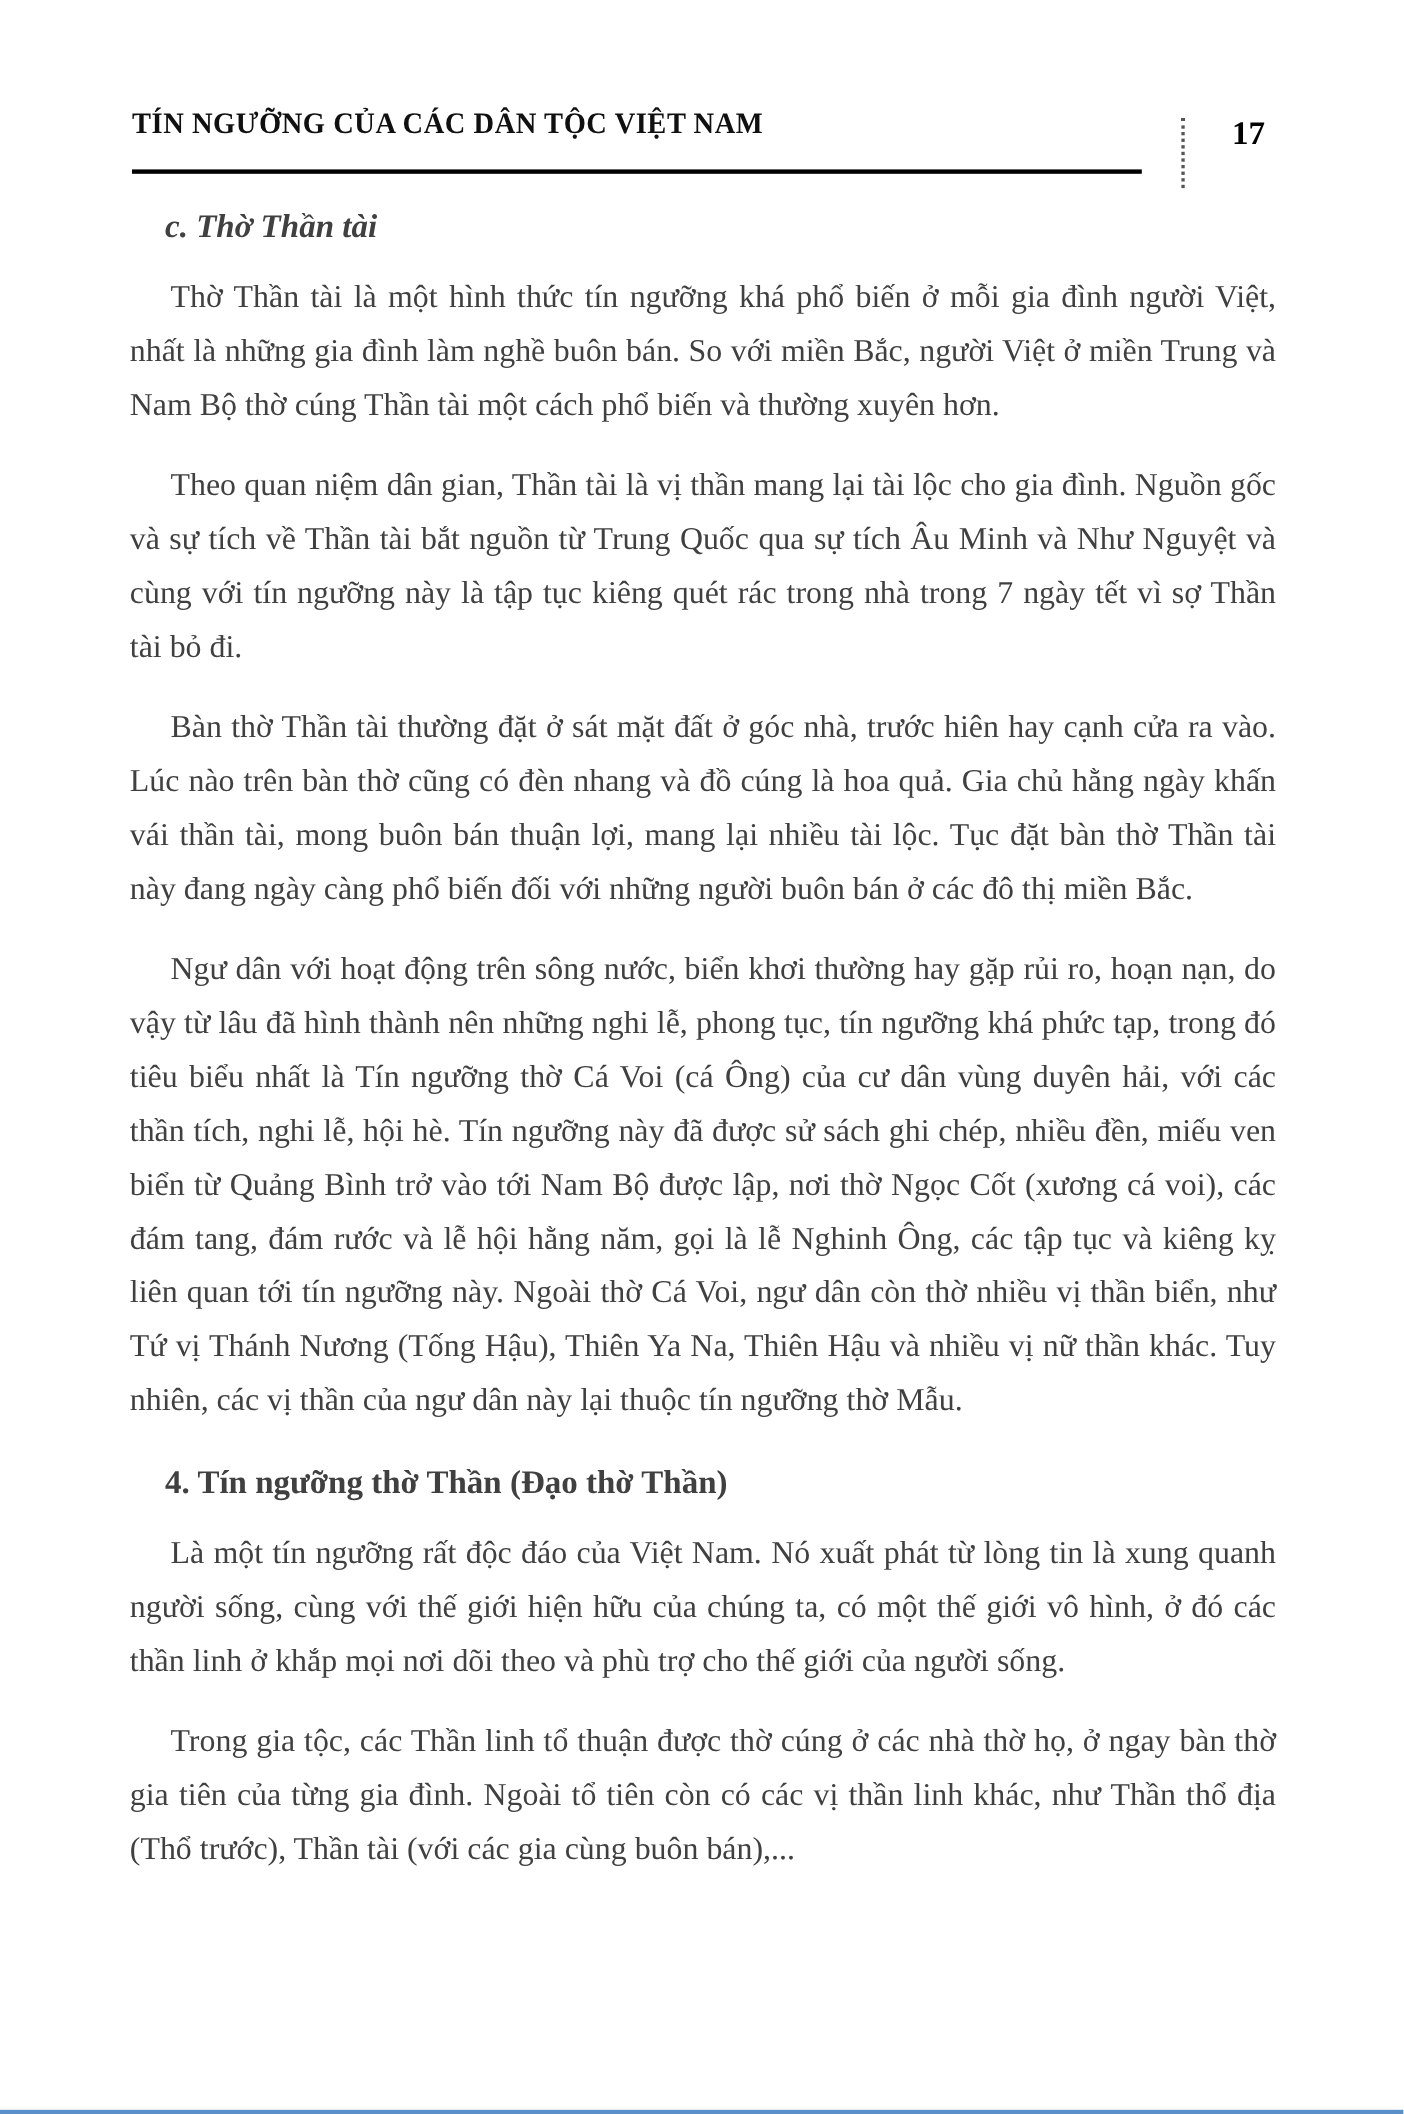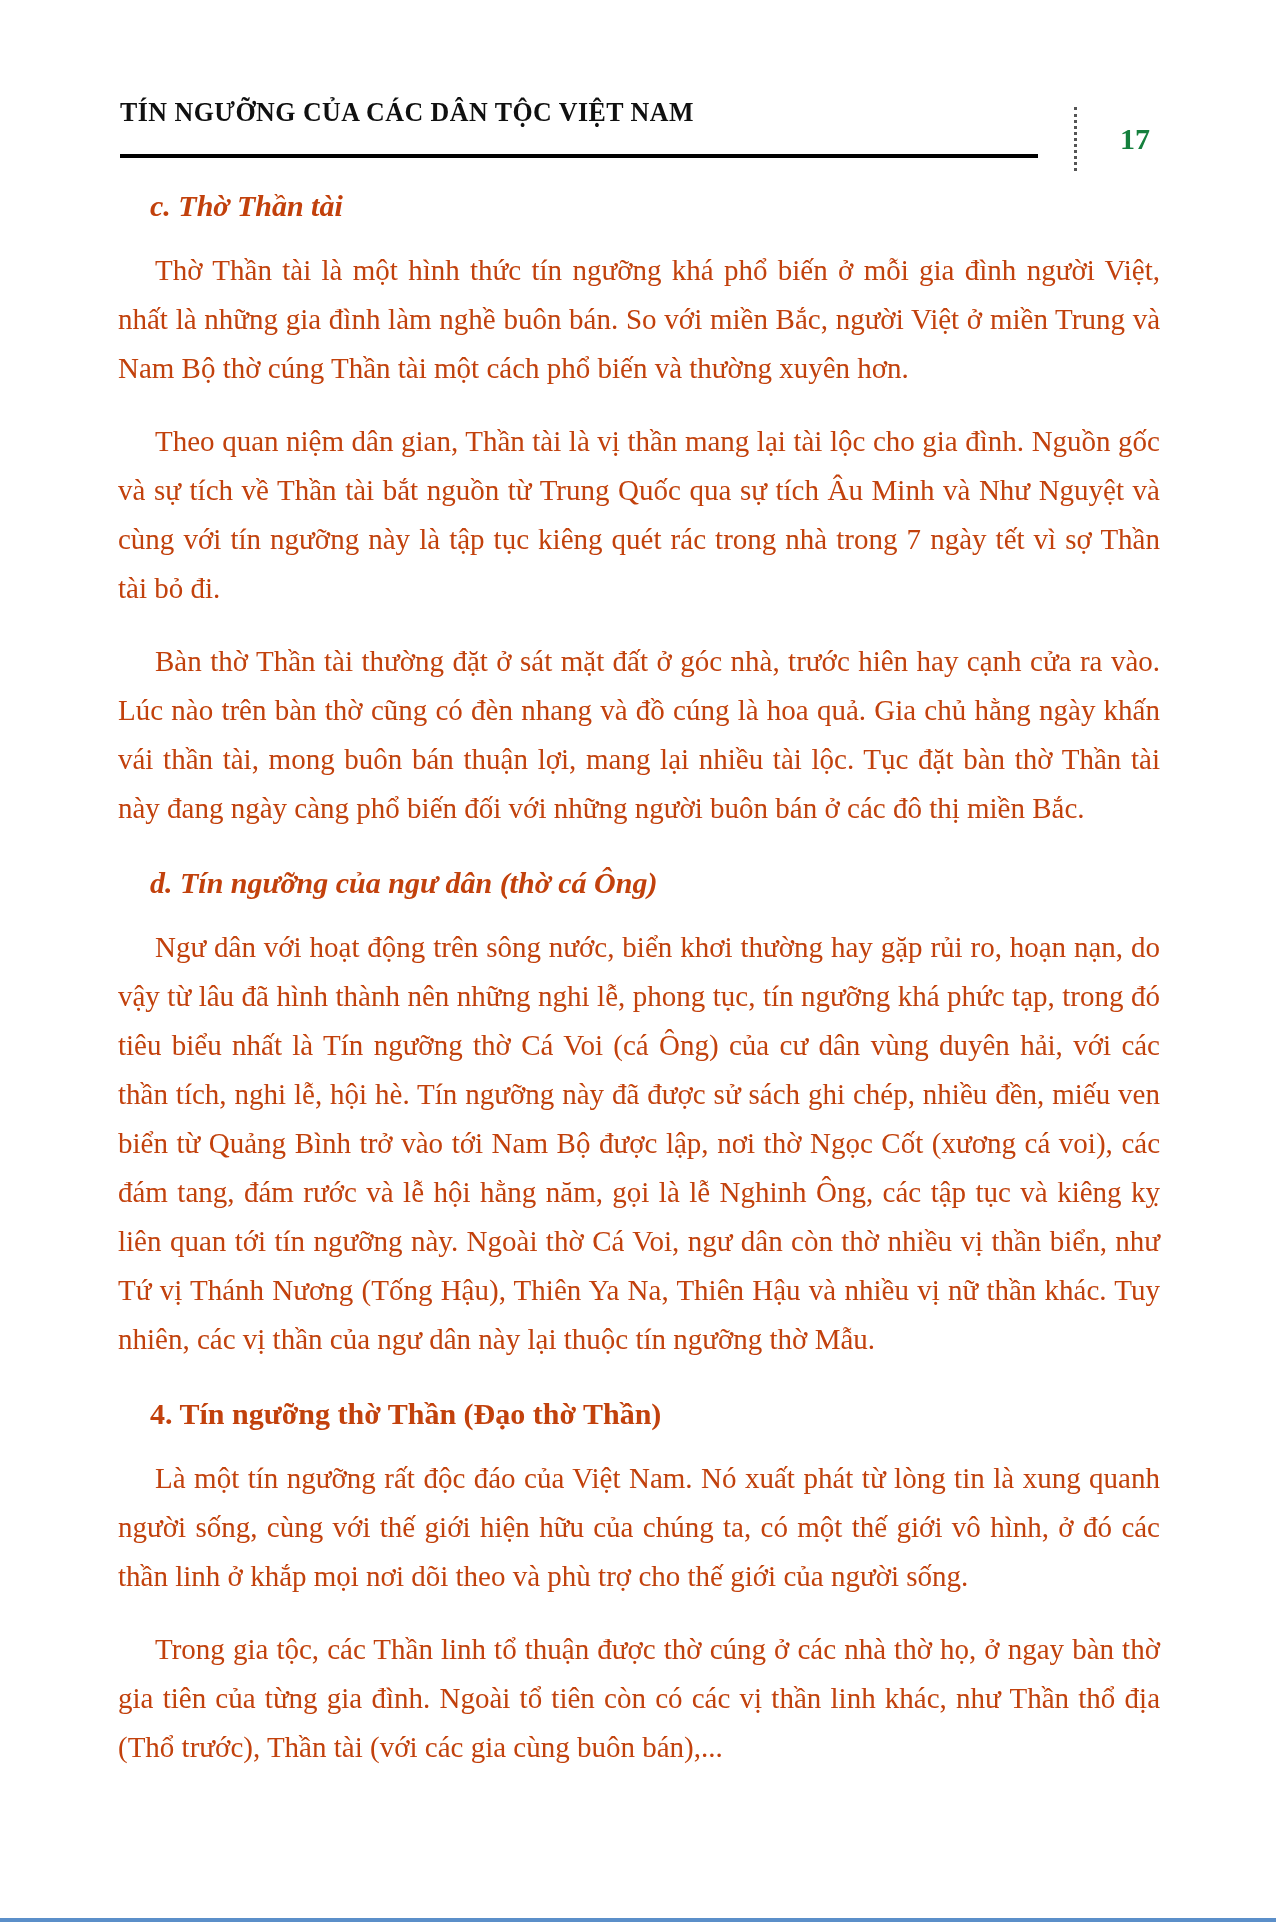--- a/index.html
+++ b/index.html
@@ -45,35 +45,35 @@
     position: absolute;
     left: 1074px;
     top: 107px;
     height: 64px;
     width: 0;
     border-left: 3px dotted #555555;
   }
   .page-number {
     position: absolute;
     left: 1120px;
-    top: 122px;
+    top: 105px;
     font-size: 30px;
     font-weight: bold;
-    color: #15803d;
+    color: #000000;
   }
   
   .body-text {
     position: absolute;
     left: 118px;
     top: 176px;
     width: 1042px;
     font-size: 29px;
     line-height: 49px;
     text-align: justify;
-    color: #c2410c;
+    color: #404040;
   }
   .body-text p.para {
     margin: 0 0 24px 0;
     text-indent: 37px;
   }
   .body-text h3 {
     font-size: 30px;
     line-height: 44px;
     margin: 28px 0 18px 32px;
     text-align: left;
@@ -112,21 +112,20 @@
 
   <div class="header-divider"></div>
 
   <div class="page-number">17</div>
 
   <div class="body-text">
       <h3 class="h-italic"><span>c. Thờ Thần tài</span></h3>
       <p class="para"><span>Thờ Thần tài là một hình thức tín ngưỡng khá phổ biến ở mỗi gia đình người Việt, nhất là những gia đình làm </span><span class="italic">nghề buôn bán</span><span>. So với miền Bắc, người Việt ở miền Trung và Nam Bộ thờ cúng Thần tài một cách phổ biến và thường xuyên hơn.</span></p>
       <p class="para"><span>Theo quan niệm dân gian, Thần tài là vị thần mang lại tài lộc cho gia đình. Nguồn gốc và sự tích về Thần tài bắt nguồn từ Trung Quốc qua sự tích Âu Minh và Như Nguyệt và cùng với tín ngưỡng này là tập tục kiêng quét rác trong nhà trong 7 ngày tết vì sợ Thần tài bỏ đi.</span></p>
       <p class="para"><span>Bàn thờ Thần tài thường đặt ở sát mặt đất ở góc nhà, trước hiên hay cạnh cửa ra vào. Lúc nào trên bàn thờ cũng có đèn nhang và đồ cúng là hoa quả. Gia chủ hằng ngày khấn vái thần tài, mong buôn bán thuận lợi, mang lại nhiều tài lộc. Tục đặt bàn thờ Thần tài này đang ngày càng phổ biến đối với những người buôn bán ở các đô thị miền Bắc.</span></p>
-      <h3 class="h-italic"><span>d. Tín ngưỡng của ngư dân (thờ cá Ông)</span></h3>
       <p class="para"><span>Ngư dân với hoạt động trên sông nước, biển khơi thường hay gặp rủi ro, hoạn nạn, do vậy từ lâu đã hình thành nên những nghi lễ, phong tục, tín ngưỡng khá phức tạp, trong đó tiêu biểu nhất là Tín ngưỡng thờ Cá Voi (cá Ông) của cư dân vùng duyên hải, với các thần tích, nghi lễ, hội hè. Tín ngưỡng này đã được sử sách ghi chép, nhiều đền, miếu ven biển từ Quảng Bình trở vào tới Nam Bộ được lập, nơi thờ Ngọc Cốt (xương cá voi), các đám tang, đám rước và lễ hội hằng năm, gọi là lễ Nghinh Ông, các tập tục và kiêng kỵ liên quan tới tín ngưỡng này. Ngoài thờ Cá Voi, ngư dân còn thờ nhiều vị thần biển, như Tứ vị Thánh Nương (Tống Hậu), Thiên Ya Na, Thiên Hậu và nhiều vị nữ thần khác. Tuy nhiên, các vị thần của ngư dân này lại thuộc tín ngưỡng thờ Mẫu.</span></p>
       <h3 class="h-bold"><span>4. Tín ngưỡng thờ Thần (Đạo thờ Thần)</span></h3>
       <p class="para"><span>Là một tín ngưỡng rất độc đáo của Việt Nam. Nó xuất phát từ lòng tin là xung quanh người sống, cùng với thế giới hiện hữu của chúng ta, có một thế giới vô hình, ở đó các thần linh ở khắp mọi nơi dõi theo và phù trợ cho thế giới của người sống.</span></p>
       <p class="para"><span>Trong gia tộc, các </span><span class="italic">Thần linh tổ thuận</span><span> được thờ cúng ở các nhà thờ họ, ở ngay bàn thờ gia tiên của từng gia đình. Ngoài tổ tiên còn có các vị thần linh khác, như </span><span class="italic">Thần thổ địa</span><span> (Thổ trước), </span><span class="italic">Thần tài</span><span> (với các gia cùng buôn bán),...</span></p>
     </div>
 
   <div class="bottom-edge-line"></div>
 
 </div>
 

